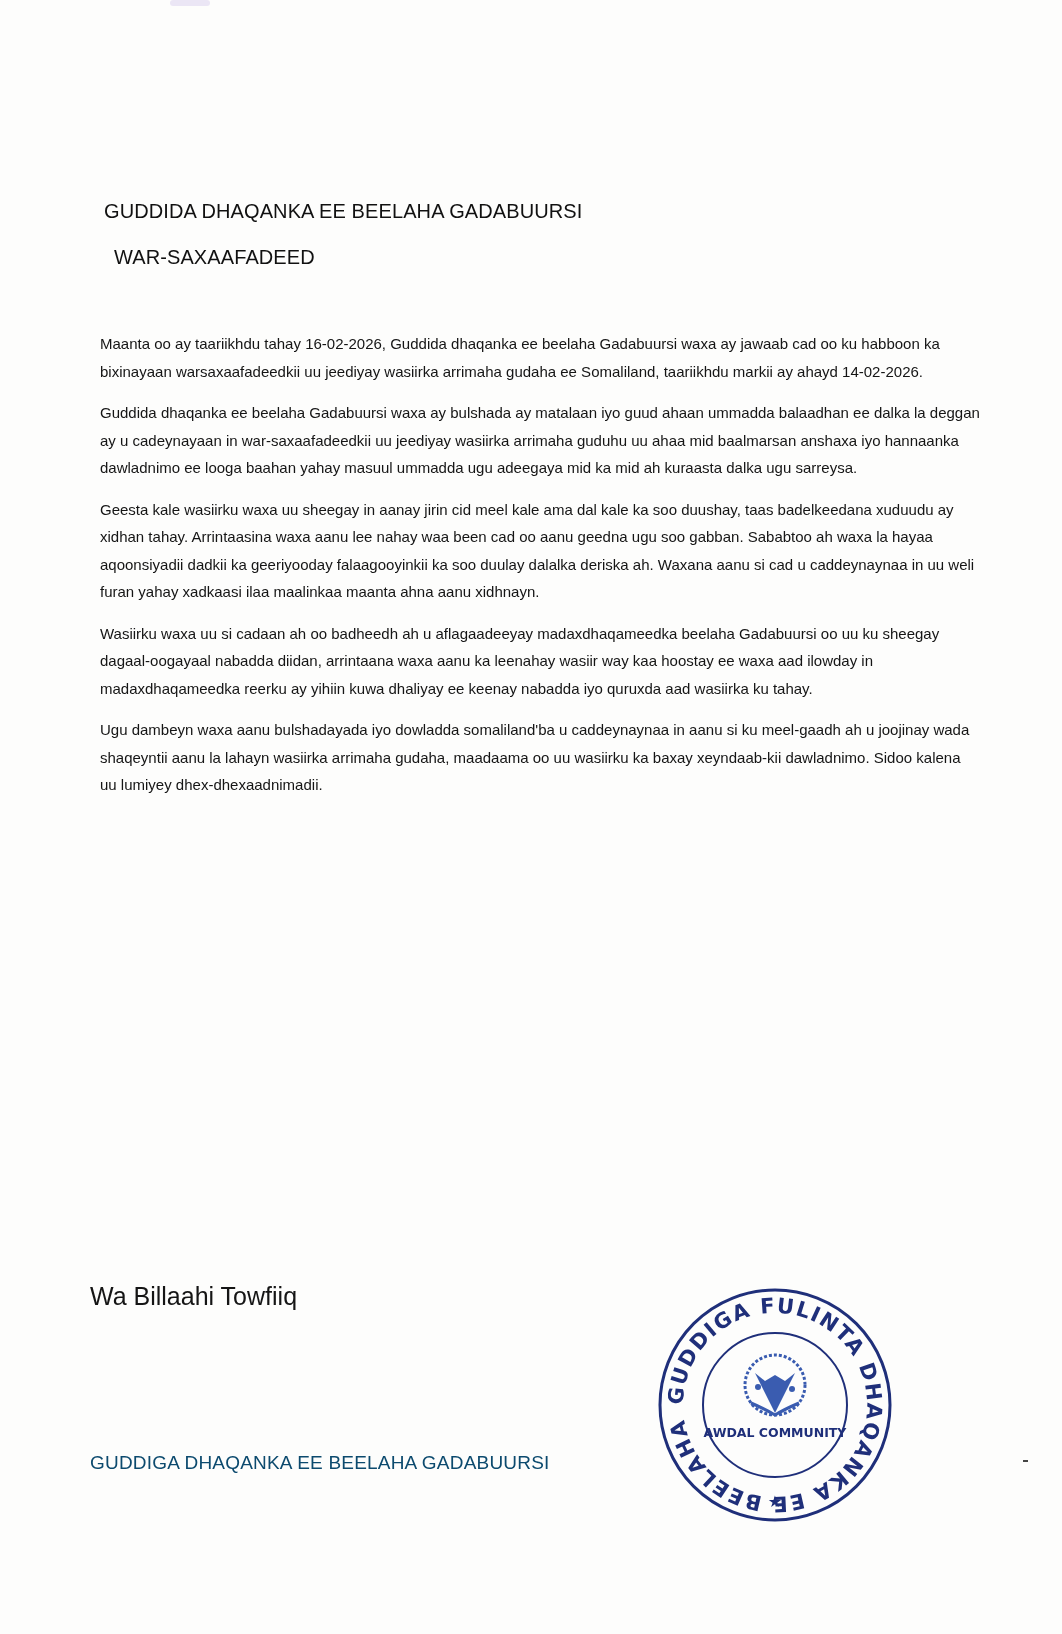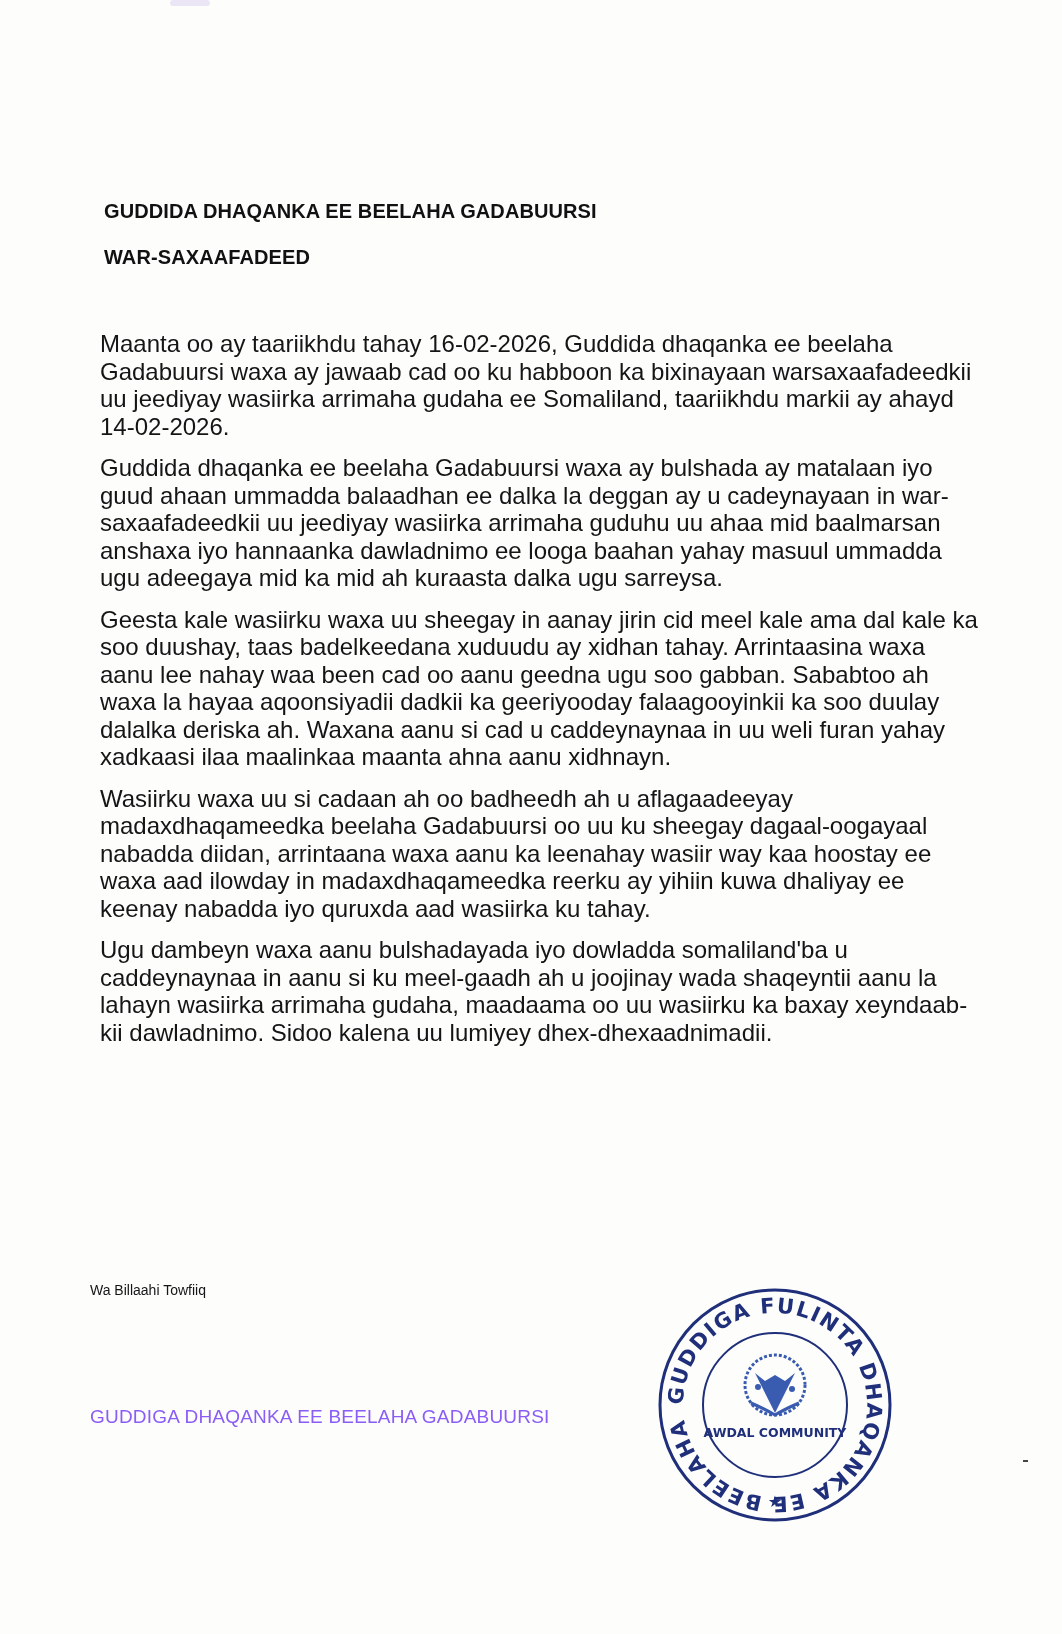--- a/index.html
+++ b/index.html
@@ -2,31 +2,31 @@
 <html><head>
 <meta charset="utf-8">
 <style>
   html, body { margin:0; padding:0; }
   body {
     width:1062px; height:1634px; background:#fdfdfc; position:relative; overflow:hidden;
     font-family: "Liberation Sans", "DejaVu Sans", sans-serif; color:#141414;
   }
   .page { position:absolute; left:0; top:0; width:1062px; height:1634px; }
   .heading {
-    position:absolute; left:104px; font-weight:bold; font-size:20px; letter-spacing:0.1px; color:#111;
+    position:absolute; left:104px; font-weight:normal; font-size:20px; letter-spacing:0.1px; color:#111;
   }
   #h1 { top:200px; }
-  #h2 { top:246px; }
+  #h2 { top:246px;margin-left:10px; }
   .body-text {
     position:absolute; left:100px; top:330px; width:880px;
-    font-size:24px; line-height:27.5px; color:#151515;
+    font-size:15px; line-height:27.5px; color:#151515;
   }
   .body-text p { margin:0 0 14px 0; }
-  .signoff { position:absolute; left:90px; top:1282px; font-size:14px; color:#151515; }
-  .orgname { position:absolute; left:90px; top:1406px; font-size:19px; color:#8b5cf6; letter-spacing:0.2px; }
+  .signoff { position:absolute; left:90px; top:1282px; font-size:25px; color:#151515; }
+  .orgname { position:absolute; left:90px; top:1452px; font-size:19px; color:#0c4a6e; letter-spacing:0.2px; }
   .stamp { position:absolute; left:655px; top:1285px; width:240px; height:240px; }
   .mark-dot { position:absolute; right:34px; bottom:172px; width:5px; height:2px; background:#444; }
   .smudge { position:absolute; left:170px; top:0px; width:40px; height:6px; background:#e6e0f2; border-radius:3px; opacity:0.8; }
 </style>
 </head>
 <body>
 
 <div class="page">
   <div class="smudge"></div>
 

